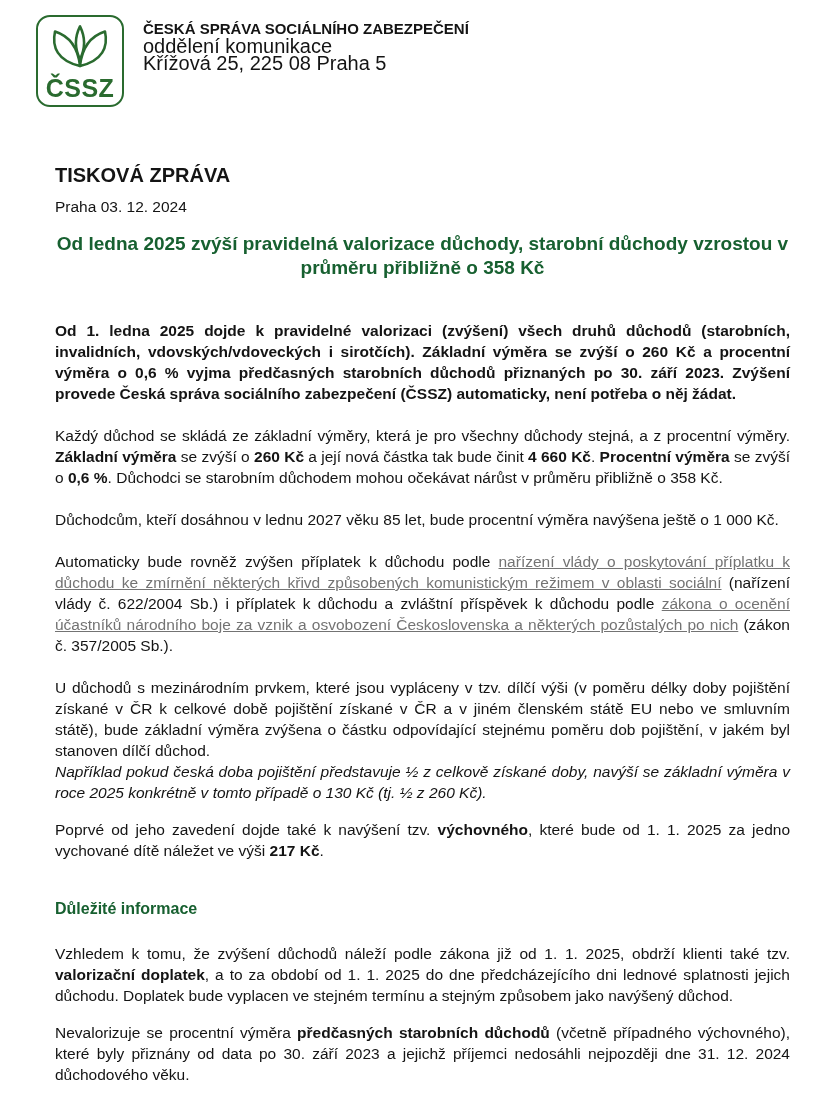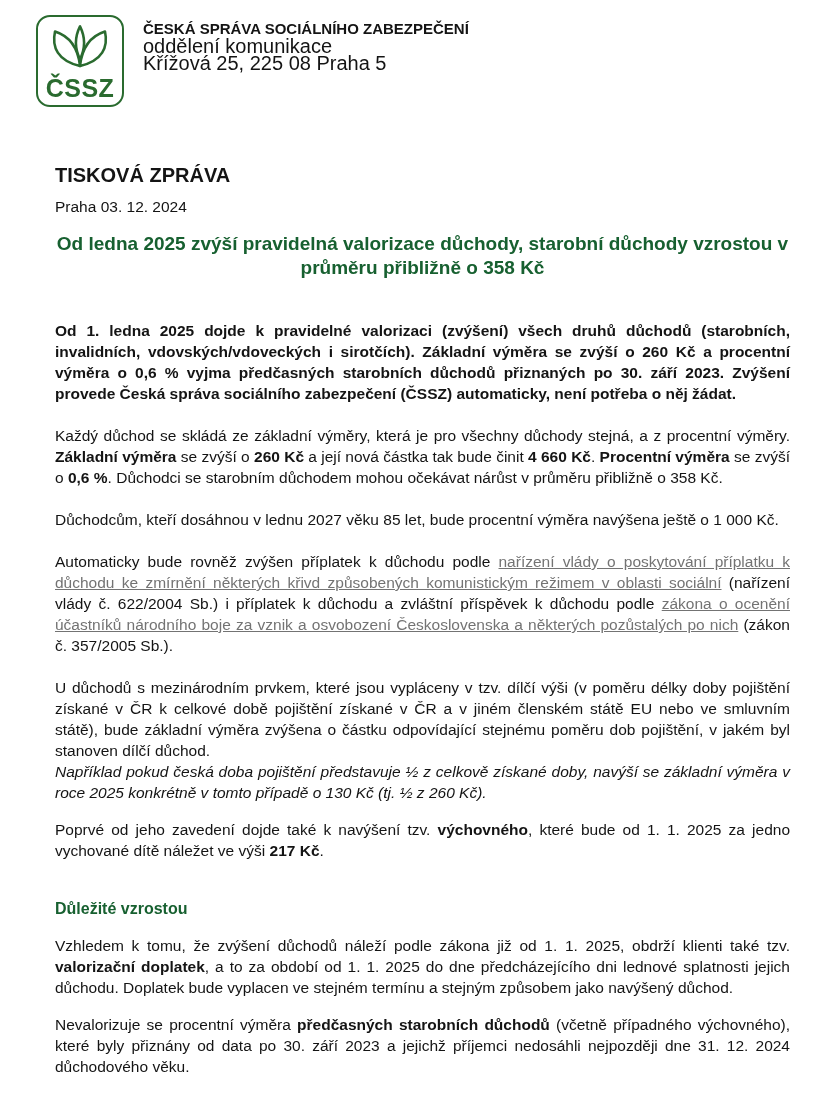--- a/index.html
+++ b/index.html
@@ -51,21 +51,21 @@
   .para { margin-top:21px; text-align:justify; }
   .para.lead { margin-top:40px; font-weight:bold; }
   .para.tight { margin-top:16px; }
   .section-heading {
     margin-top:38px;
     color:#176030;
     font-size:16px;
     line-height:20px;
     font-weight:bold;
   }
-  .para.after-heading { margin-top:16px; }
+  .para.after-heading { margin-top:24px; }
   .bold { font-weight:bold; }
   .italic { font-style:italic; }
   a.link { color:#737373; text-decoration:underline; cursor:pointer; }
 </style>
 </head>
 <body>
 
 <div class="page">
 
   <div class="letterhead">
@@ -91,19 +91,19 @@
     <div class="dateline">Praha 03. 12. 2024</div>
     <h1 class="doc-title">Od ledna 2025 zvýší pravidelná valorizace důchody, starobní důchody vzrostou v průměru přibližně o 358 Kč</h1>
 
     <p class="para lead"><span class="normal">Od 1. ledna 2025 dojde k pravidelné valorizaci (zvýšení) všech druhů důchodů (starobních, invalidních, vdovských/vdoveckých i sirotčích). Základní výměra se zvýší o 260 Kč a procentní výměra o 0,6 % vyjma předčasných starobních důchodů přiznaných po 30. září 2023. Zvýšení provede Česká správa sociálního zabezpečení (ČSSZ) automaticky, není potřeba o něj žádat.</span></p>
     <p class="para"><span class="normal">Každý důchod se skládá ze základní výměry, která je pro všechny důchody stejná, a z procentní výměry. </span><span class="bold">Základní výměra</span><span class="normal"> se zvýší o </span><span class="bold">260 Kč</span><span class="normal"> a její nová částka tak bude činit </span><span class="bold">4 660 Kč</span><span class="normal">. </span><span class="bold">Procentní výměra</span><span class="normal"> se zvýší o </span><span class="bold">0,6 %</span><span class="normal">. Důchodci se starobním důchodem mohou očekávat nárůst v průměru přibližně o 358 Kč.</span></p>
     <p class="para"><span class="normal">Důchodcům, kteří dosáhnou v lednu 2027 věku 85 let, bude procentní výměra navýšena ještě o 1 000 Kč.</span></p>
     <p class="para"><span class="normal">Automaticky bude rovněž zvýšen příplatek k důchodu podle </span><a class="link" href="#">nařízení vlády o poskytování příplatku k důchodu ke zmírnění některých křivd způsobených komunistickým režimem v oblasti sociální</a><span class="normal"> (nařízení vlády č. 622/2004 Sb.) i příplatek k důchodu a zvláštní příspěvek k důchodu podle </span><a class="link" href="#">zákona o ocenění účastníků národního boje za vznik a osvobození Československa a některých pozůstalých po nich</a><span class="normal"> (zákon č. 357/2005 Sb.).</span></p>
     <p class="para"><span class="normal">U důchodů s mezinárodním prvkem, které jsou vypláceny v tzv. dílčí výši (v poměru délky doby pojištění získané v ČR k celkové době pojištění získané v ČR a v jiném členském státě EU nebo ve smluvním státě), bude základní výměra zvýšena o částku odpovídající stejnému poměru dob pojištění, v jakém byl stanoven dílčí důchod.</span><br><span class="italic">Například pokud česká doba pojištění představuje ½ z celkově získané doby, navýší se základní výměra v roce 2025 konkrétně v tomto případě o 130 Kč (tj. ½ z 260 Kč).</span></p>
     <p class="para tight"><span class="normal">Poprvé od jeho zavedení dojde také k navýšení tzv. </span><span class="bold">výchovného</span><span class="normal">, které bude od 1. 1. 2025 za jedno vychované dítě náležet ve výši </span><span class="bold">217 Kč</span><span class="normal">.</span></p>
 
-    <h2 class="section-heading">Důležité vzrostou</h2>
+    <h2 class="section-heading">Důležité informace</h2>
 
     <p class="para after-heading"><span class="normal">Vzhledem k tomu, že zvýšení důchodů náleží podle zákona již od 1. 1. 2025, obdrží klienti také tzv. </span><span class="bold">valorizační doplatek</span><span class="normal">, a to za období od 1. 1. 2025 do dne předcházejícího dni lednové splatnosti jejich důchodu. Doplatek bude vyplacen ve stejném termínu a stejným způsobem jako navýšený důchod.</span></p>
     <p class="para tight"><span class="normal">Nevalorizuje se procentní výměra </span><span class="bold">předčasných starobních důchodů</span><span class="normal"> (včetně případného výchovného), které byly přiznány od data po 30. září 2023 a jejichž příjemci nedosáhli nejpozději dne 31. 12. 2024 důchodového věku.</span></p>
   </div>
 
 </div>
 
 </body></html>

